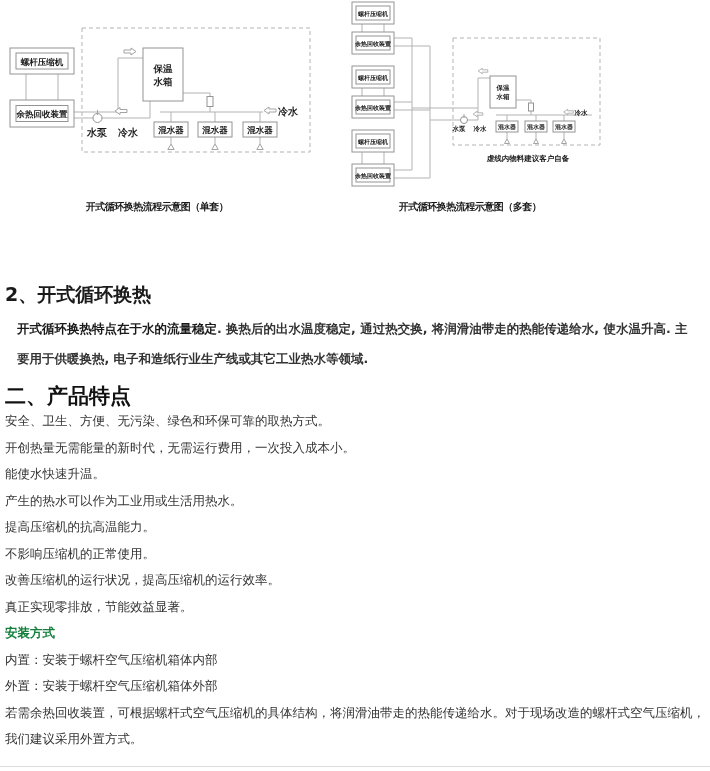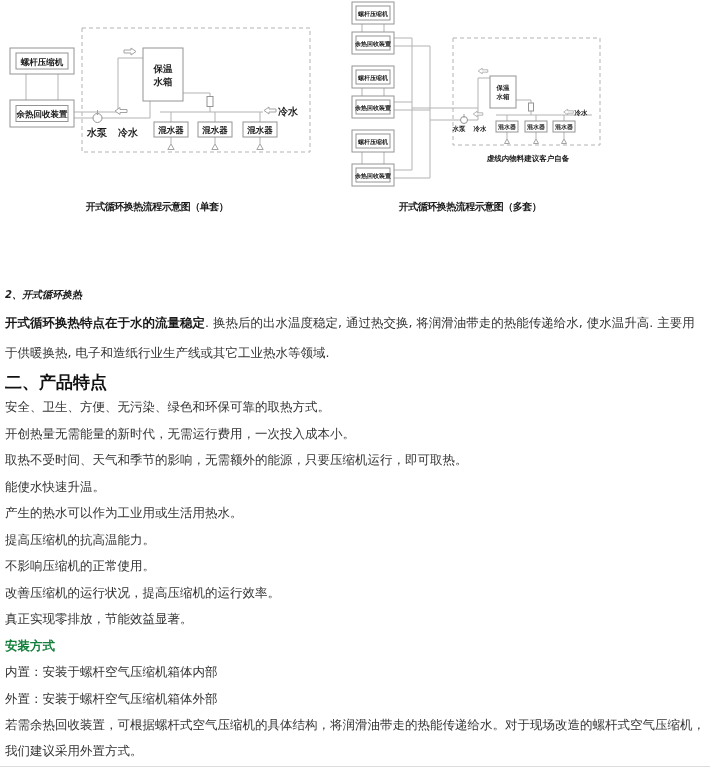--- a/index.html
+++ b/index.html
@@ -19,24 +19,24 @@
        font-family:"DejaVu Sans","Liberation Sans",sans-serif;}
   .t9{font-size:8.5px;}
   .t95{font-size:9.5px;}
   .t10{font-size:10px;}
   .cap{font-size:10px;letter-spacing:-0.5px;}
   .t6{font-size:6px;}
   .t65{font-size:6.5px;}
   .t75{font-size:7.5px;}
   
   .textblock{position:absolute;left:5px;top:287px;width:700px;}
-  .textblock h3{font-size:10px;line-height:15px;margin:0 0 6px;color:#1a1a1a;font-weight:bold;font-style:italic;}
-  .para{font-size:12.5px;line-height:30px;margin:0;}
+  .textblock h3{font-size:19px;line-height:15px;margin:0 0 6px;color:#1a1a1a;font-weight:bold;}
+  .para{font-size:12.5px;line-height:30px;margin:12px;font-weight:bold;}
   .para strong{color:#1a1a1a;}
-  .textblock h2{font-size:17px;line-height:20px;margin:4px 0 2px;color:#111;font-weight:bold;}
+  .textblock h2{font-size:21px;line-height:20px;margin:4px 0 2px;color:#111;font-weight:bold;}
   .feat{font-size:12.5px;line-height:26.5px;margin:0;}
   .textblock h4{font-size:12.5px;line-height:26.5px;margin:0;color:#15803d;font-weight:bold;}
   .closing{line-height:26px;}
   .bottom-rule{position:absolute;left:0;top:766px;width:710px;height:1px;background:#ddd;}
 </style>
 </head>
 <body>
 
 <div class="diagrams">
 
@@ -215,21 +215,20 @@
   </svg>
 </div>
 
 <section class="textblock">
   <h3>2、开式循环换热</h3>
   <p class="para"><strong>开式循环换热特点在于水的流量稳定</strong><span>. 换热后的出水温度稳定, 通过热交换, 将润滑油带走的热能传递给水, 使水温升高. 主要用于供暖换热, 电子和造纸行业生产线或其它工业热水等领域.</span></p>
 
   <h2>二、产品特点</h2>
   <p class="feat">安全、卫生、方便、无污染、绿色和环保可靠的取热方式。</p>
   <p class="feat">开创热量无需能量的新时代，无需运行费用，一次投入成本小。</p>
-  <p class="feat">取热不受时间、天气和季节的影响，无需额外的能源，只要压缩机运行，即可取热。</p>
   <p class="feat">能使水快速升温。</p>
   <p class="feat">产生的热水可以作为工业用或生活用热水。</p>
   <p class="feat">提高压缩机的抗高温能力。</p>
   <p class="feat">不影响压缩机的正常使用。</p>
   <p class="feat">改善压缩机的运行状况，提高压缩机的运行效率。</p>
   <p class="feat">真正实现零排放，节能效益显著。</p>
 
   <h4>安装方式</h4>
   <p class="feat">内置：安装于螺杆空气压缩机箱体内部</p>
   <p class="feat">外置：安装于螺杆空气压缩机箱体外部</p>

